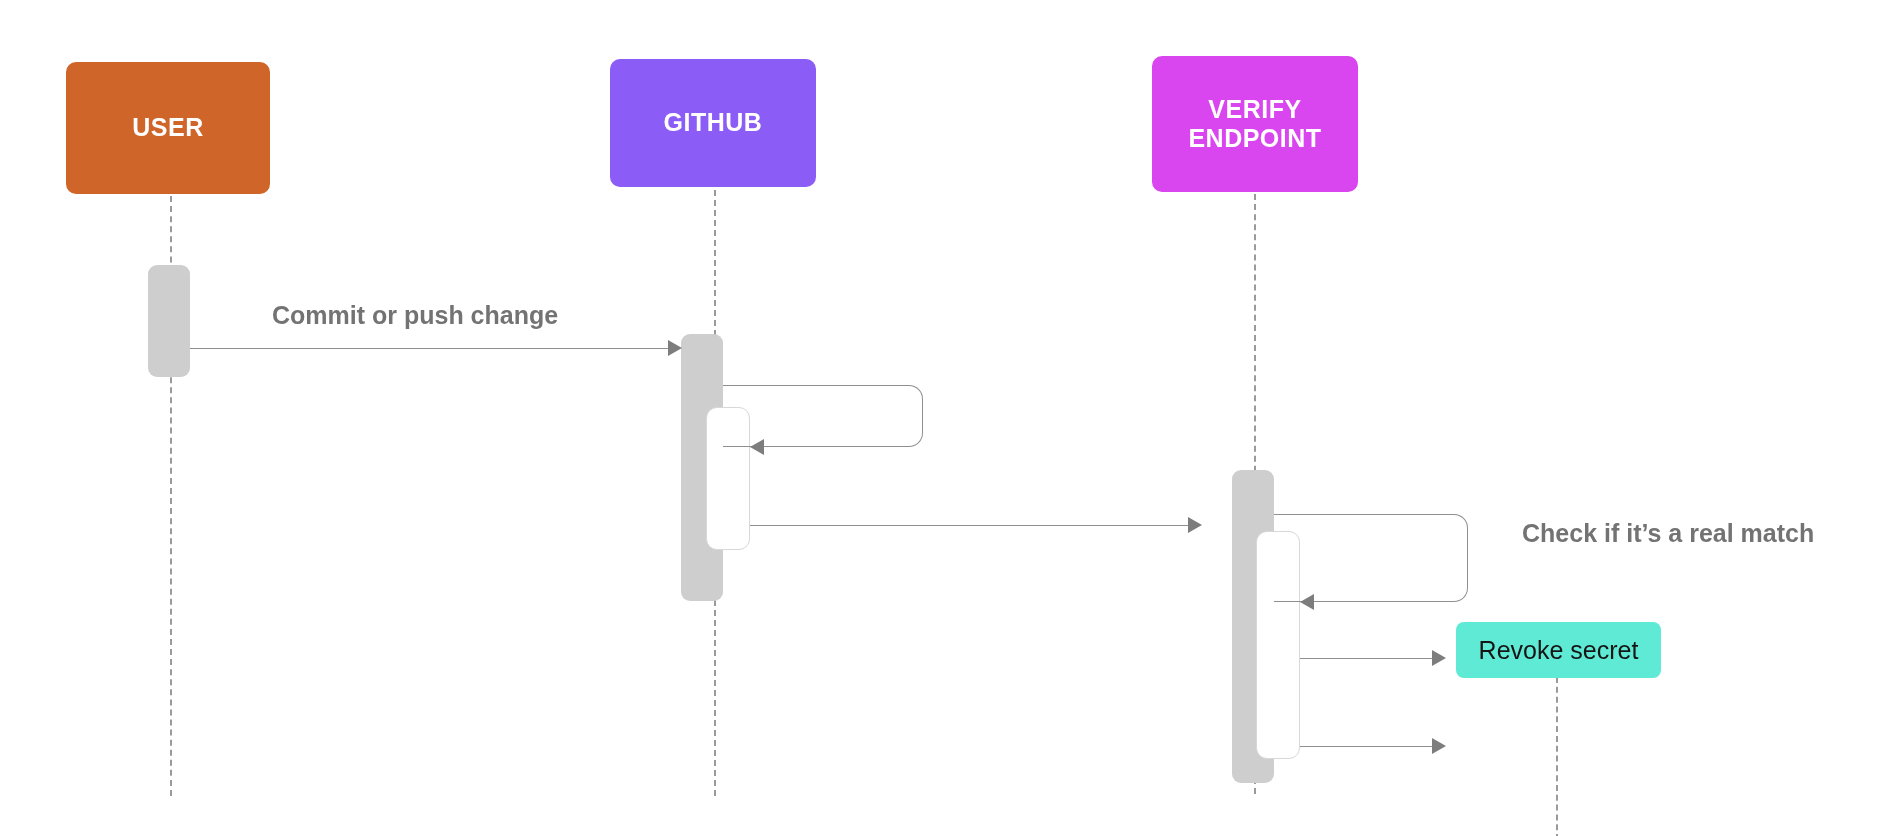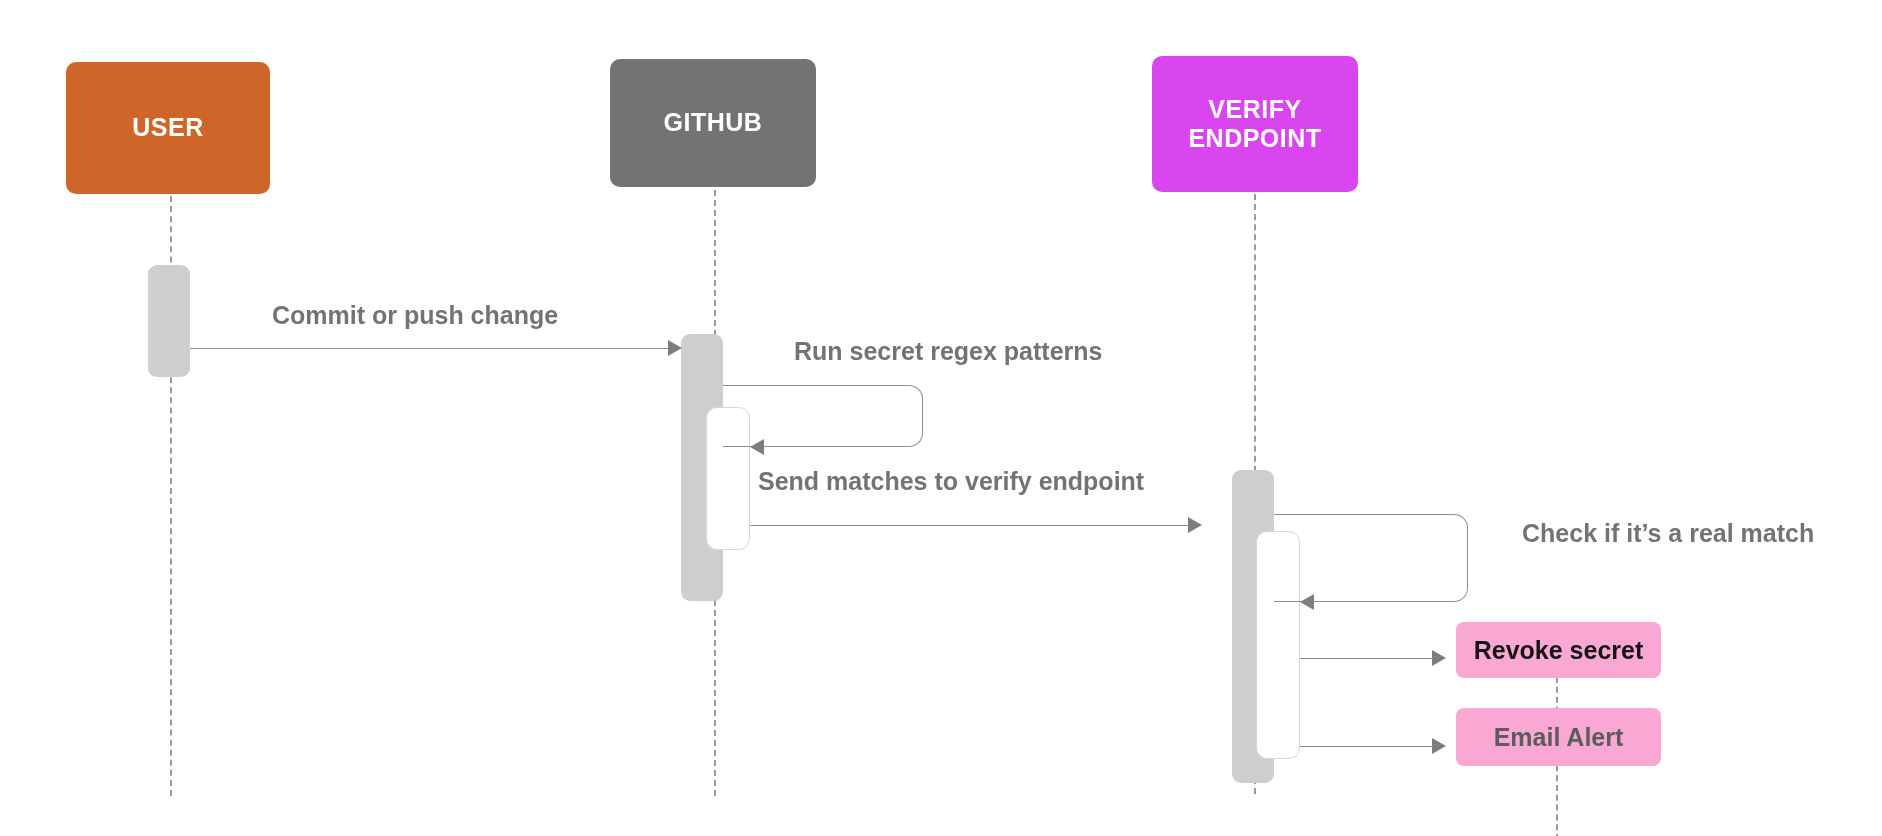--- a/index.html
+++ b/index.html
@@ -17,21 +17,21 @@
     display:flex;align-items:center;justify-content:center;
     text-align:center;
     color:#ffffff;
     font-weight:bold;
     letter-spacing:.5px;
     line-height:1.18;
     box-sizing:border-box;
     user-select:none;
   }
   .p-user   {left:66px;  top:58px;  width:204px; height:132px; font-size:25px; background:#D0652A;}
-  .p-github {left:610px; top:55px;  width:206px; height:128px; font-size:25px; background:#737373;}
+  .p-github {left:610px; top:55px;  width:206px; height:128px; font-size:25px; background:#8b5cf6;}
   .p-verify {left:1152px;top:52px;  width:206px; height:136px; font-size:25px; background:#d946ef;}
 
   
   .lifeline{
     position:absolute;width:0;
     border-left:2px dashed #9a9a9a;
   }
   .ll-user   {left:170px; top:192px; height:600px;}
   .ll-github {left:714px; top:186px; height:606px;}
   .ll-verify {left:1254px;top:190px; height:600px;}
@@ -90,24 +90,24 @@
     border:1.6px solid #8f8f8f;
     border-left:none;
     border-top-right-radius:14px;
     border-bottom-right-radius:14px;
     box-sizing:border-box;
   }
 
   
   .action-box{
     position:absolute;
-    background:#f9a8d4;
+    background:#5eead4;
     border-radius:8px;
     display:flex;align-items:center;justify-content:center;
-    font-size:25px;font-weight:bold;
+    font-size:25px;font-weight:normal;
     box-sizing:border-box;
     user-select:none;
   }
   .ab-revoke{left:1456px; top:618px; width:205px; height:56px; color:#151515;}
   .ab-email {left:1456px; top:704px; width:205px; height:58px; color:#5c5c5c;}
 </style>
 </head>
 <body>
 
 <div id="canvas">
@@ -136,38 +136,33 @@
   <div class="activation act-github"></div>
   <div class="activation act-verify"></div>
 
   <div class="activation-nested actn-github"></div>
   <div class="activation-nested actn-verify"></div>
 
   <div class="msg-label" style="left:272px; top:297px;">Commit or push change</div>
   <div class="msg-line" style="left:190px; top:344px; width:482px;"></div>
   <div class="arrowhead" style="left:668px; top:336px;"></div>
 
-  <div class="msg-label" style="left:794px; top:333px;">Run secret regex patterns</div>
   <div class="selfloop" style="left:723px; top:381px; width:200px; height:62px;"></div>
   <div class="arrowhead left" style="left:750px; top:435px;"></div>
 
-  <div class="msg-label" style="left:758px; top:463px;">Send matches to verify endpoint</div>
   <div class="msg-line" style="left:750px; top:521px; width:442px;"></div>
   <div class="arrowhead" style="left:1188px; top:513px;"></div>
 
   <div class="msg-label" style="left:1494px; top:515px;margin-left:28px;">Check if it’s a real match</div>
   <div class="selfloop" style="left:1274px; top:510px; width:194px; height:88px;"></div>
   <div class="arrowhead left" style="left:1300px; top:590px;"></div>
 
   <div class="msg-line" style="left:1300px; top:654px; width:136px;"></div>
   <div class="arrowhead" style="left:1432px; top:646px;"></div>
 
   <div class="msg-line" style="left:1300px; top:742px; width:136px;"></div>
   <div class="arrowhead" style="left:1432px; top:734px;"></div>
 
   <div class="action-box ab-revoke">
     <span>Revoke secret</span>
   </div>
-  <div class="action-box ab-email">
-    <span>Email Alert</span>
-  </div>
 
 </div>
 
 </body></html>

